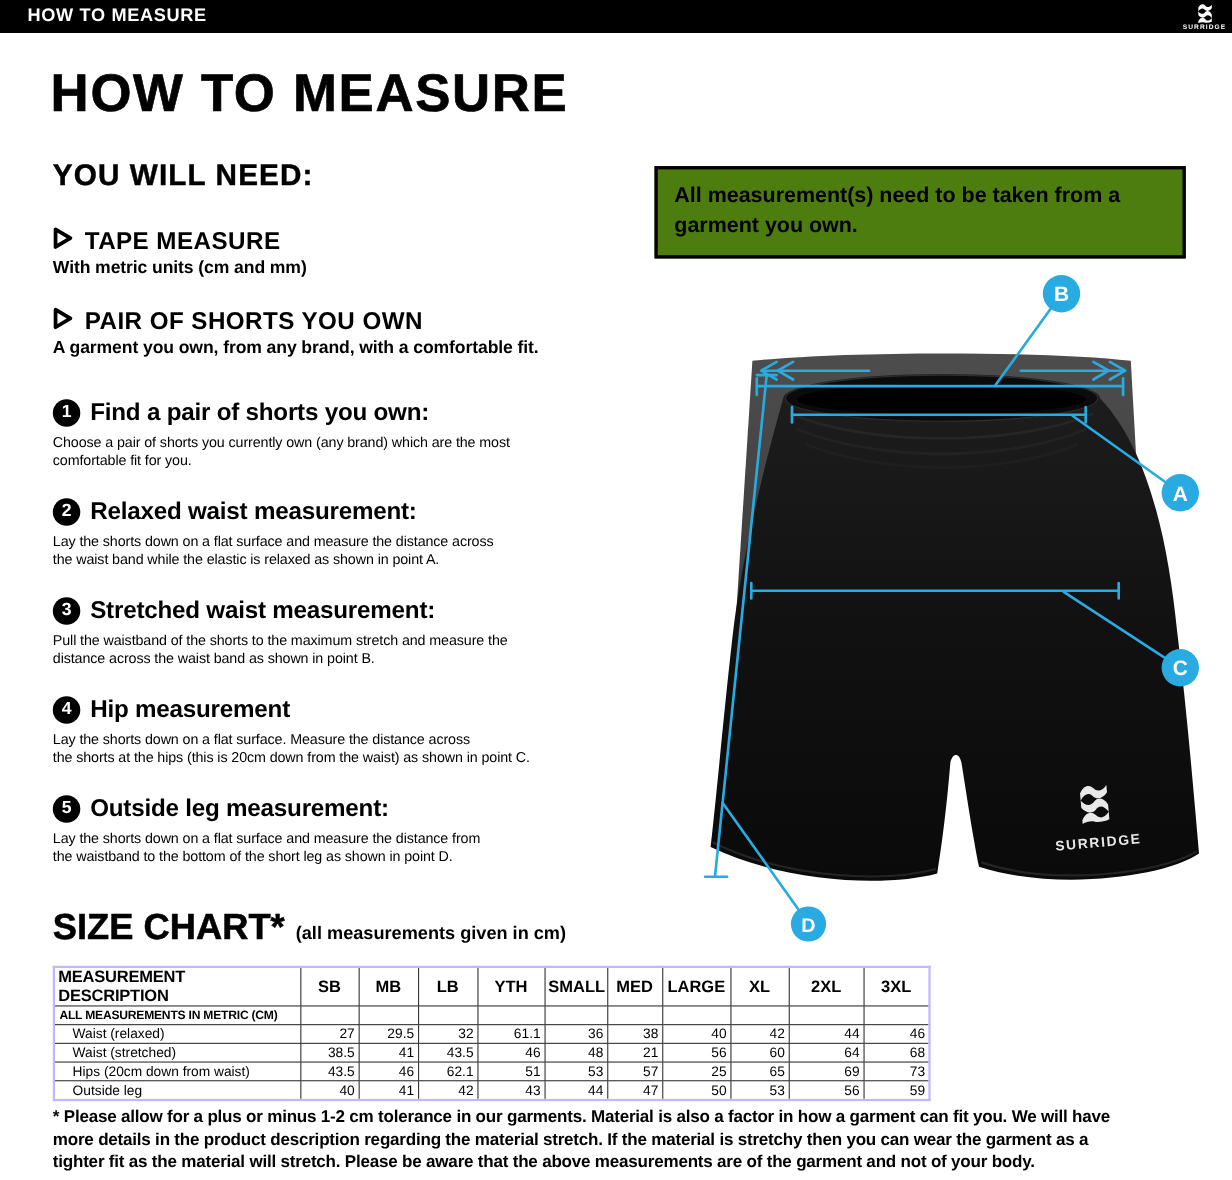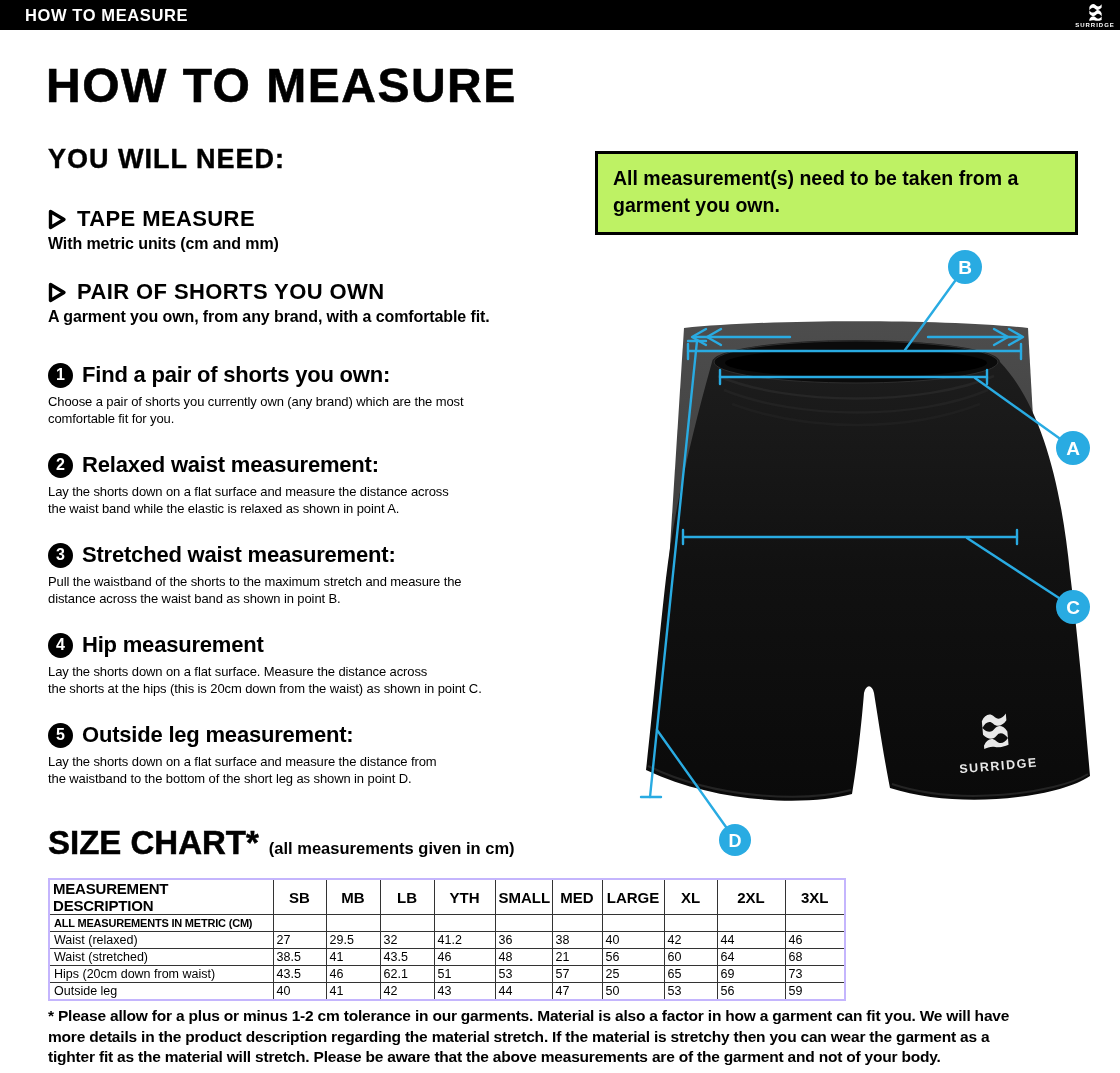--- a/index.html
+++ b/index.html
@@ -15,27 +15,27 @@
            flex-direction:column; align-items:center; color:#fff; }
   .brand-name { font-size:6px; font-weight:bold; letter-spacing:1px; margin-top:1px; }
 
   
   .h1 { position:absolute; left:46px; top:58px; font-size:48px; font-weight:bold;
         letter-spacing:1.5px; -webkit-text-stroke:.6px #000; }
   .ywn-heading { position:absolute; left:48px; top:144px; font-size:27px; font-weight:bold;
                  letter-spacing:1px; -webkit-text-stroke:.4px #000; }
 
   .need { position:absolute; left:48px; width:580px; }
-  .need-head { display:flex; align-items:center; gap:10px; }
+  .need-head { display:flex; gap:10px; }
   .need-title { font-size:22px; font-weight:bold; letter-spacing:.4px; }
   .need-desc { font-size:16px; font-weight:bold; margin-top:3px; letter-spacing:-.1px; }
 
   .note-box { position:absolute; left:595px; top:151px; width:483px; border:3px solid #000;
               padding:11px 15px 13px 15px; font-size:19.5px; font-weight:bold;
-              line-height:1.38; white-space:pre-line; background:#bef264; }
+              line-height:1.38; white-space:pre-line; background:#4d7c0f; }
 
   .step { position:absolute; left:48px; width:588px; }
   .step-head { display:flex; align-items:center; gap:9px; }
   .badge { width:25px; height:25px; min-width:25px; border-radius:50%; background:#000; color:#fff;
            display:flex; align-items:center; justify-content:center;
            font-size:16px; font-weight:bold; }
   .step-title { font-size:22px; font-weight:bold; letter-spacing:-.2px; }
   .step-body { margin-top:6px; font-size:13px; font-weight:normal; line-height:1.27;
                white-space:pre-line; letter-spacing:-.1px; }
 
@@ -45,22 +45,22 @@
   .sc-sub { font-size:16.5px; font-weight:bold; }
 
   table.sizes { position:absolute; left:48px; top:878px; width:796px; border-collapse:collapse;
                 table-layout:fixed; }
   table.sizes th, table.sizes td { border:1px solid #333; padding:0 3px; }
   table.sizes { border:2px solid #c4b5fd; }
   th.label-col { text-align:left; font-size:15px; padding-left:4px; letter-spacing:-.2px; }
   table.sizes thead th { font-size:15px; font-weight:bold; height:29px; }
   tr.metric-row td { height:17px; font-size:11px; font-weight:bold; text-align:left;
                      padding-left:4px; letter-spacing:-.2px; }
-  tr.data-row td { height:17px; font-size:12.5px; font-weight:normal; text-align:left; }
-  tr.data-row td.rowlabel { text-align:left; padding-left:4px; }
+  tr.data-row td { height:17px; font-size:12.5px; font-weight:normal; text-align:right; }
+  tr.data-row td.rowlabel { text-align:left; padding-left:16px; }
 
   .footnote { position:absolute; left:48px; top:1006px; width:1058px; font-size:15.5px;
               font-weight:bold; line-height:1.33; letter-spacing:-.2px;
               white-space:pre-line; }
 
   .diagram { position:absolute; left:628px; top:248px; }
   .svgtext { font-family:"Liberation Sans", sans-serif; }
   .hiddefs { position:absolute; width:0; height:0; overflow:hidden; }
 </style>
 </head>
@@ -309,21 +309,21 @@
           <td></td>
           <td></td>
           <td></td>
           <td></td>
       </tr>
       <tr class="data-row">
         <td class="rowlabel">Waist (relaxed)</td>
         <td>27</td>
         <td>29.5</td>
         <td>32</td>
-        <td>41.2</td>
+        <td>61.1</td>
         <td>36</td>
         <td>38</td>
         <td>40</td>
         <td>42</td>
         <td>44</td>
         <td>46</td>
       </tr>
       <tr class="data-row">
         <td class="rowlabel">Waist (stretched)</td>
         <td>38.5</td>

